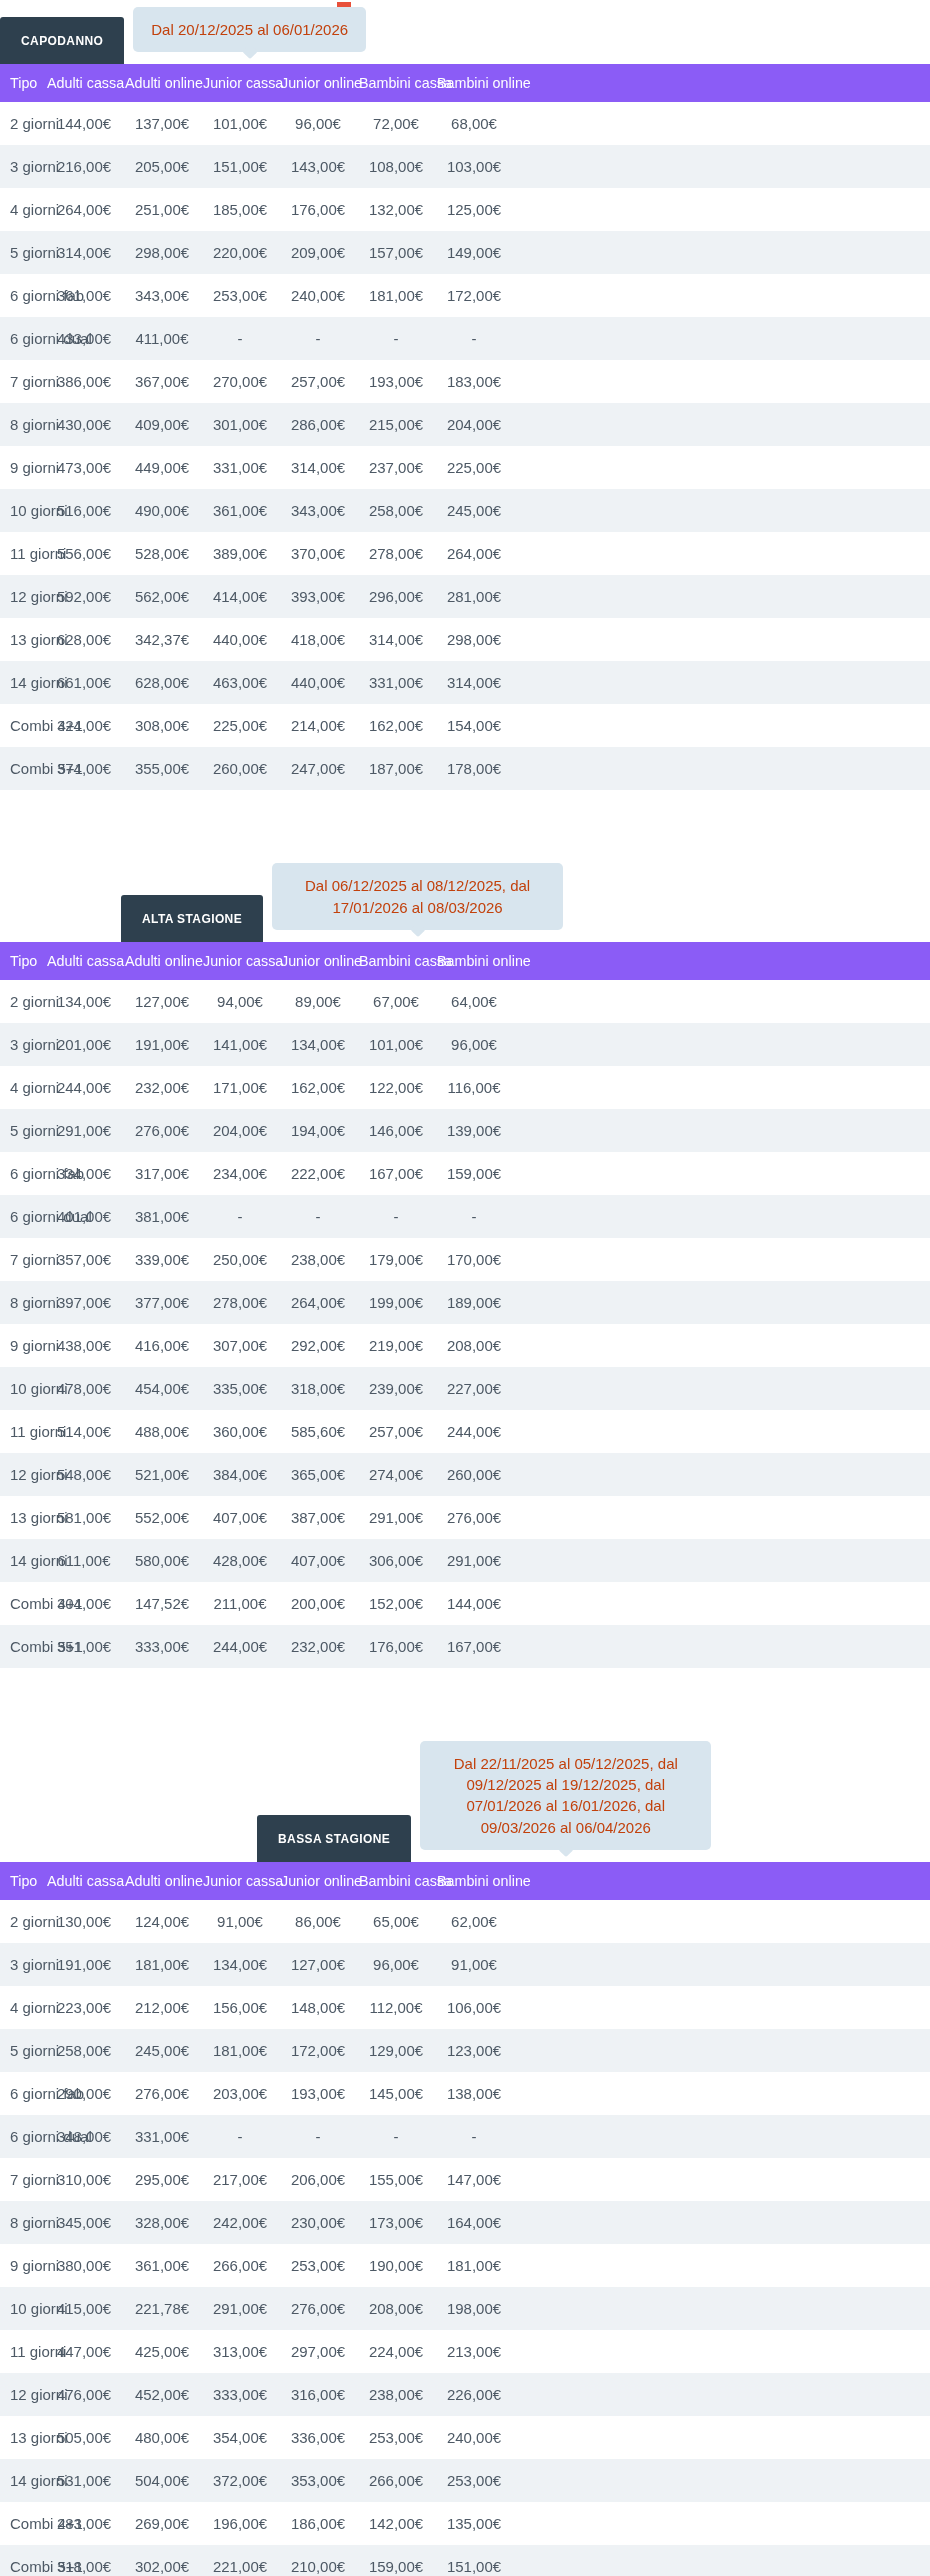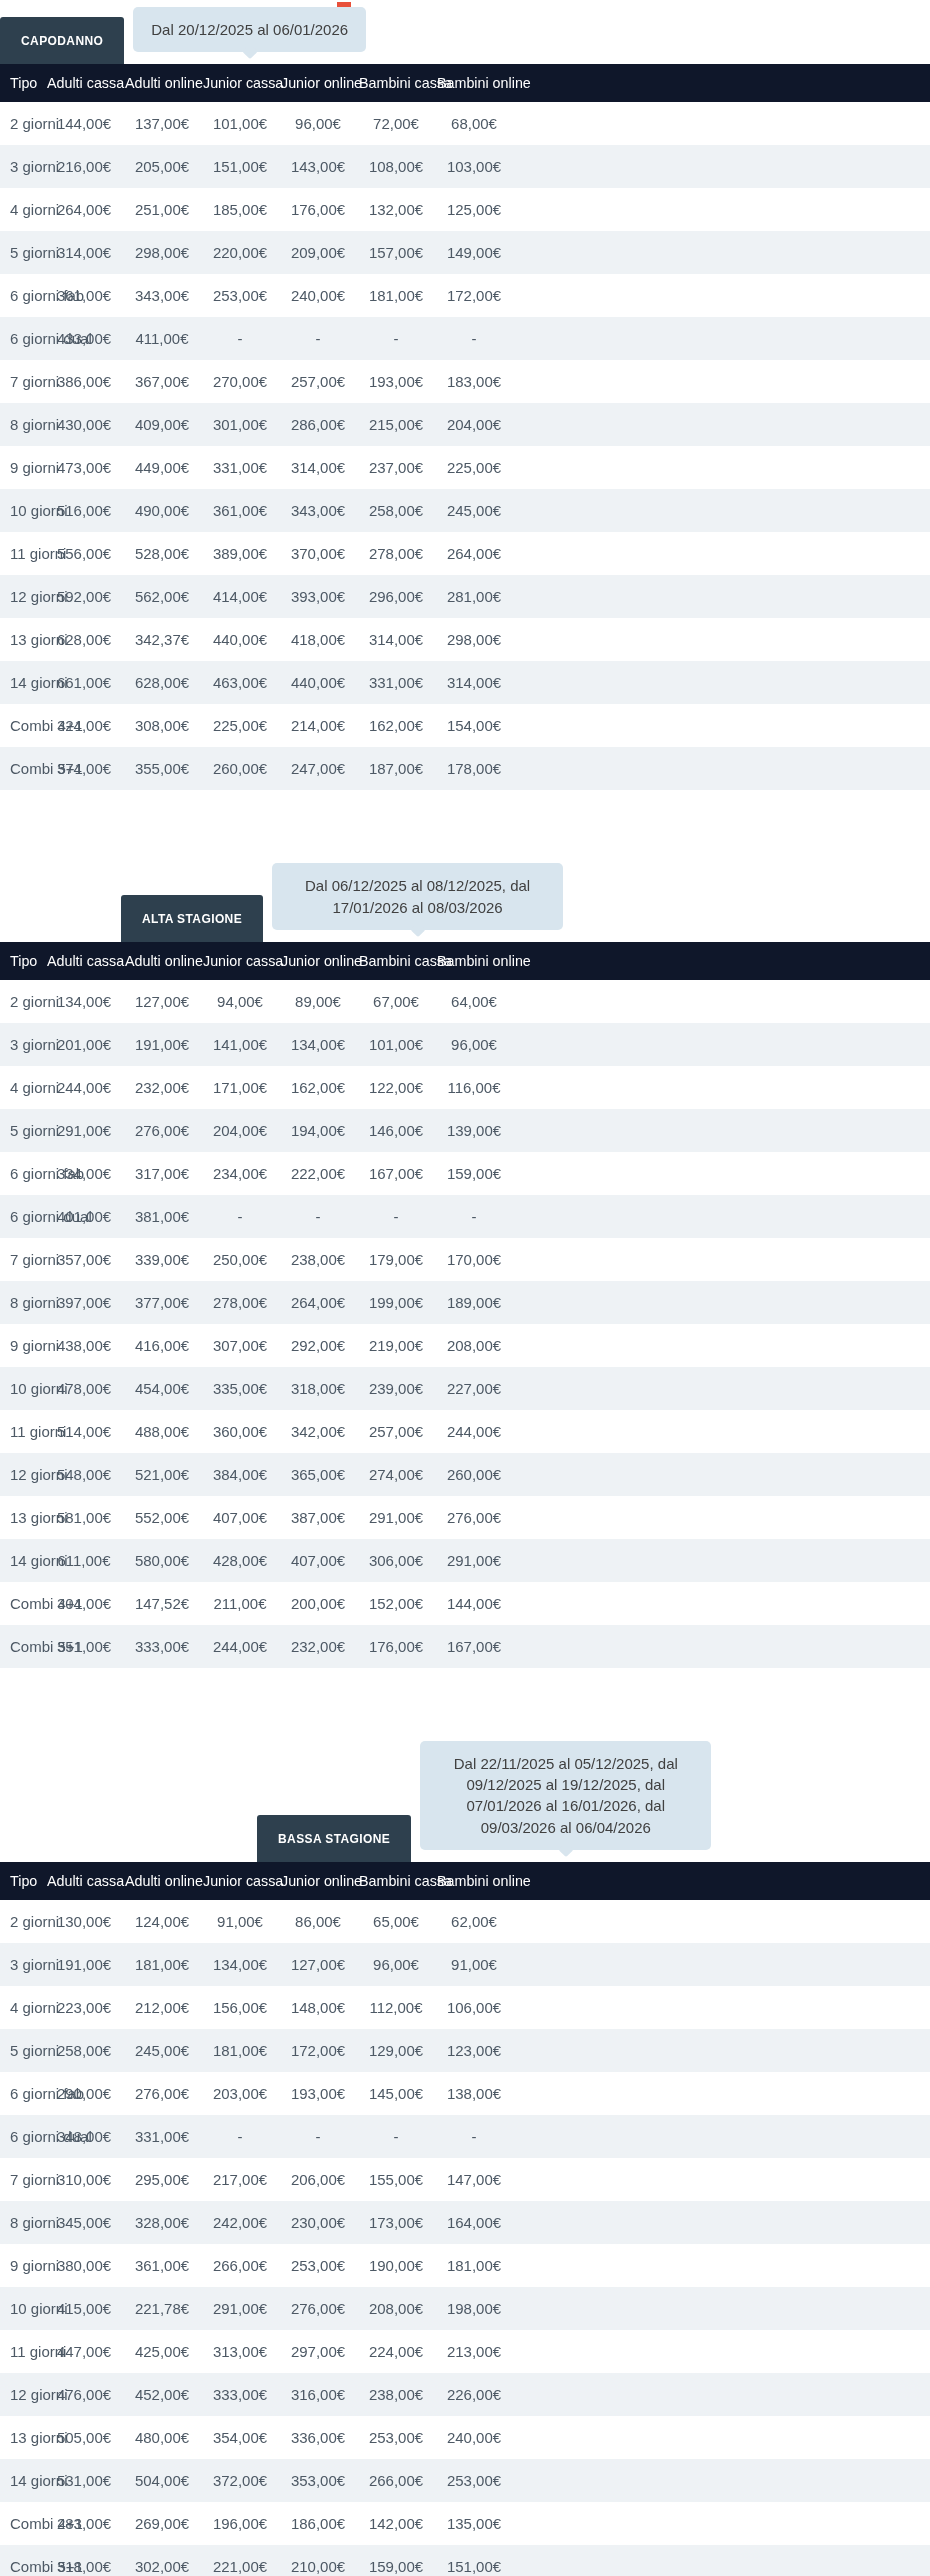--- a/index.html
+++ b/index.html
@@ -22,37 +22,37 @@
 
   .season-tab {
     background:#2e404e; color:#ffffff;
     font-size:12px; font-weight:700; letter-spacing:0.4px;
     padding:17px 21px 16px 21px;
     border-radius:3px 3px 0 0;
     white-space:nowrap; cursor:pointer;
   }
   .period-tooltip {
     position:relative;
-    background:#d8e5ee; color:#404040;
+    background:#d8e5ee; color:#c2410c;
     font-size:15px; line-height:1.42; text-align:center;
     padding:12px 18px; border-radius:5px;
     margin:0 0 12px 9px;
     max-width:255px;
   }
   .tooltip-arrow {
     position:absolute; left:50%; bottom:-5px;
     width:11px; height:11px; background:#d8e5ee;
     transform:translateX(-50%) rotate(45deg);
     border-radius:2px;
   }
 
   table.price-table {
     width:100%; border-collapse:collapse; table-layout:fixed;
   }
-  .price-table thead tr { background:#0f172a; }
+  .price-table thead tr { background:#8b5cf6; }
   .price-table th {
     color:#ffffff; font-weight:400; font-size:14.3px;
     padding:11px 2px; white-space:nowrap; overflow:visible;
   }
   .price-table th.col-tipo { text-align:left; padding-left:10px; }
   .price-table td {
     font-size:15px; color:#4d5965; padding:13px 2px; text-align:center;
     white-space:nowrap;
   }
   .price-table td.col-tipo { text-align:left; padding-left:10px; }
@@ -389,21 +389,21 @@
           <td>318,00€</td>
           <td>239,00€</td>
           <td>227,00€</td>
           <td></td>
         </tr>
         <tr>
           <td class="col-tipo">11 giorni</td>
           <td>514,00€</td>
           <td>488,00€</td>
           <td>360,00€</td>
-          <td>342,00€</td>
+          <td>585,60€</td>
           <td>257,00€</td>
           <td>244,00€</td>
           <td></td>
         </tr>
         <tr>
           <td class="col-tipo">12 giorni</td>
           <td>548,00€</td>
           <td>521,00€</td>
           <td>384,00€</td>
           <td>365,00€</td>

